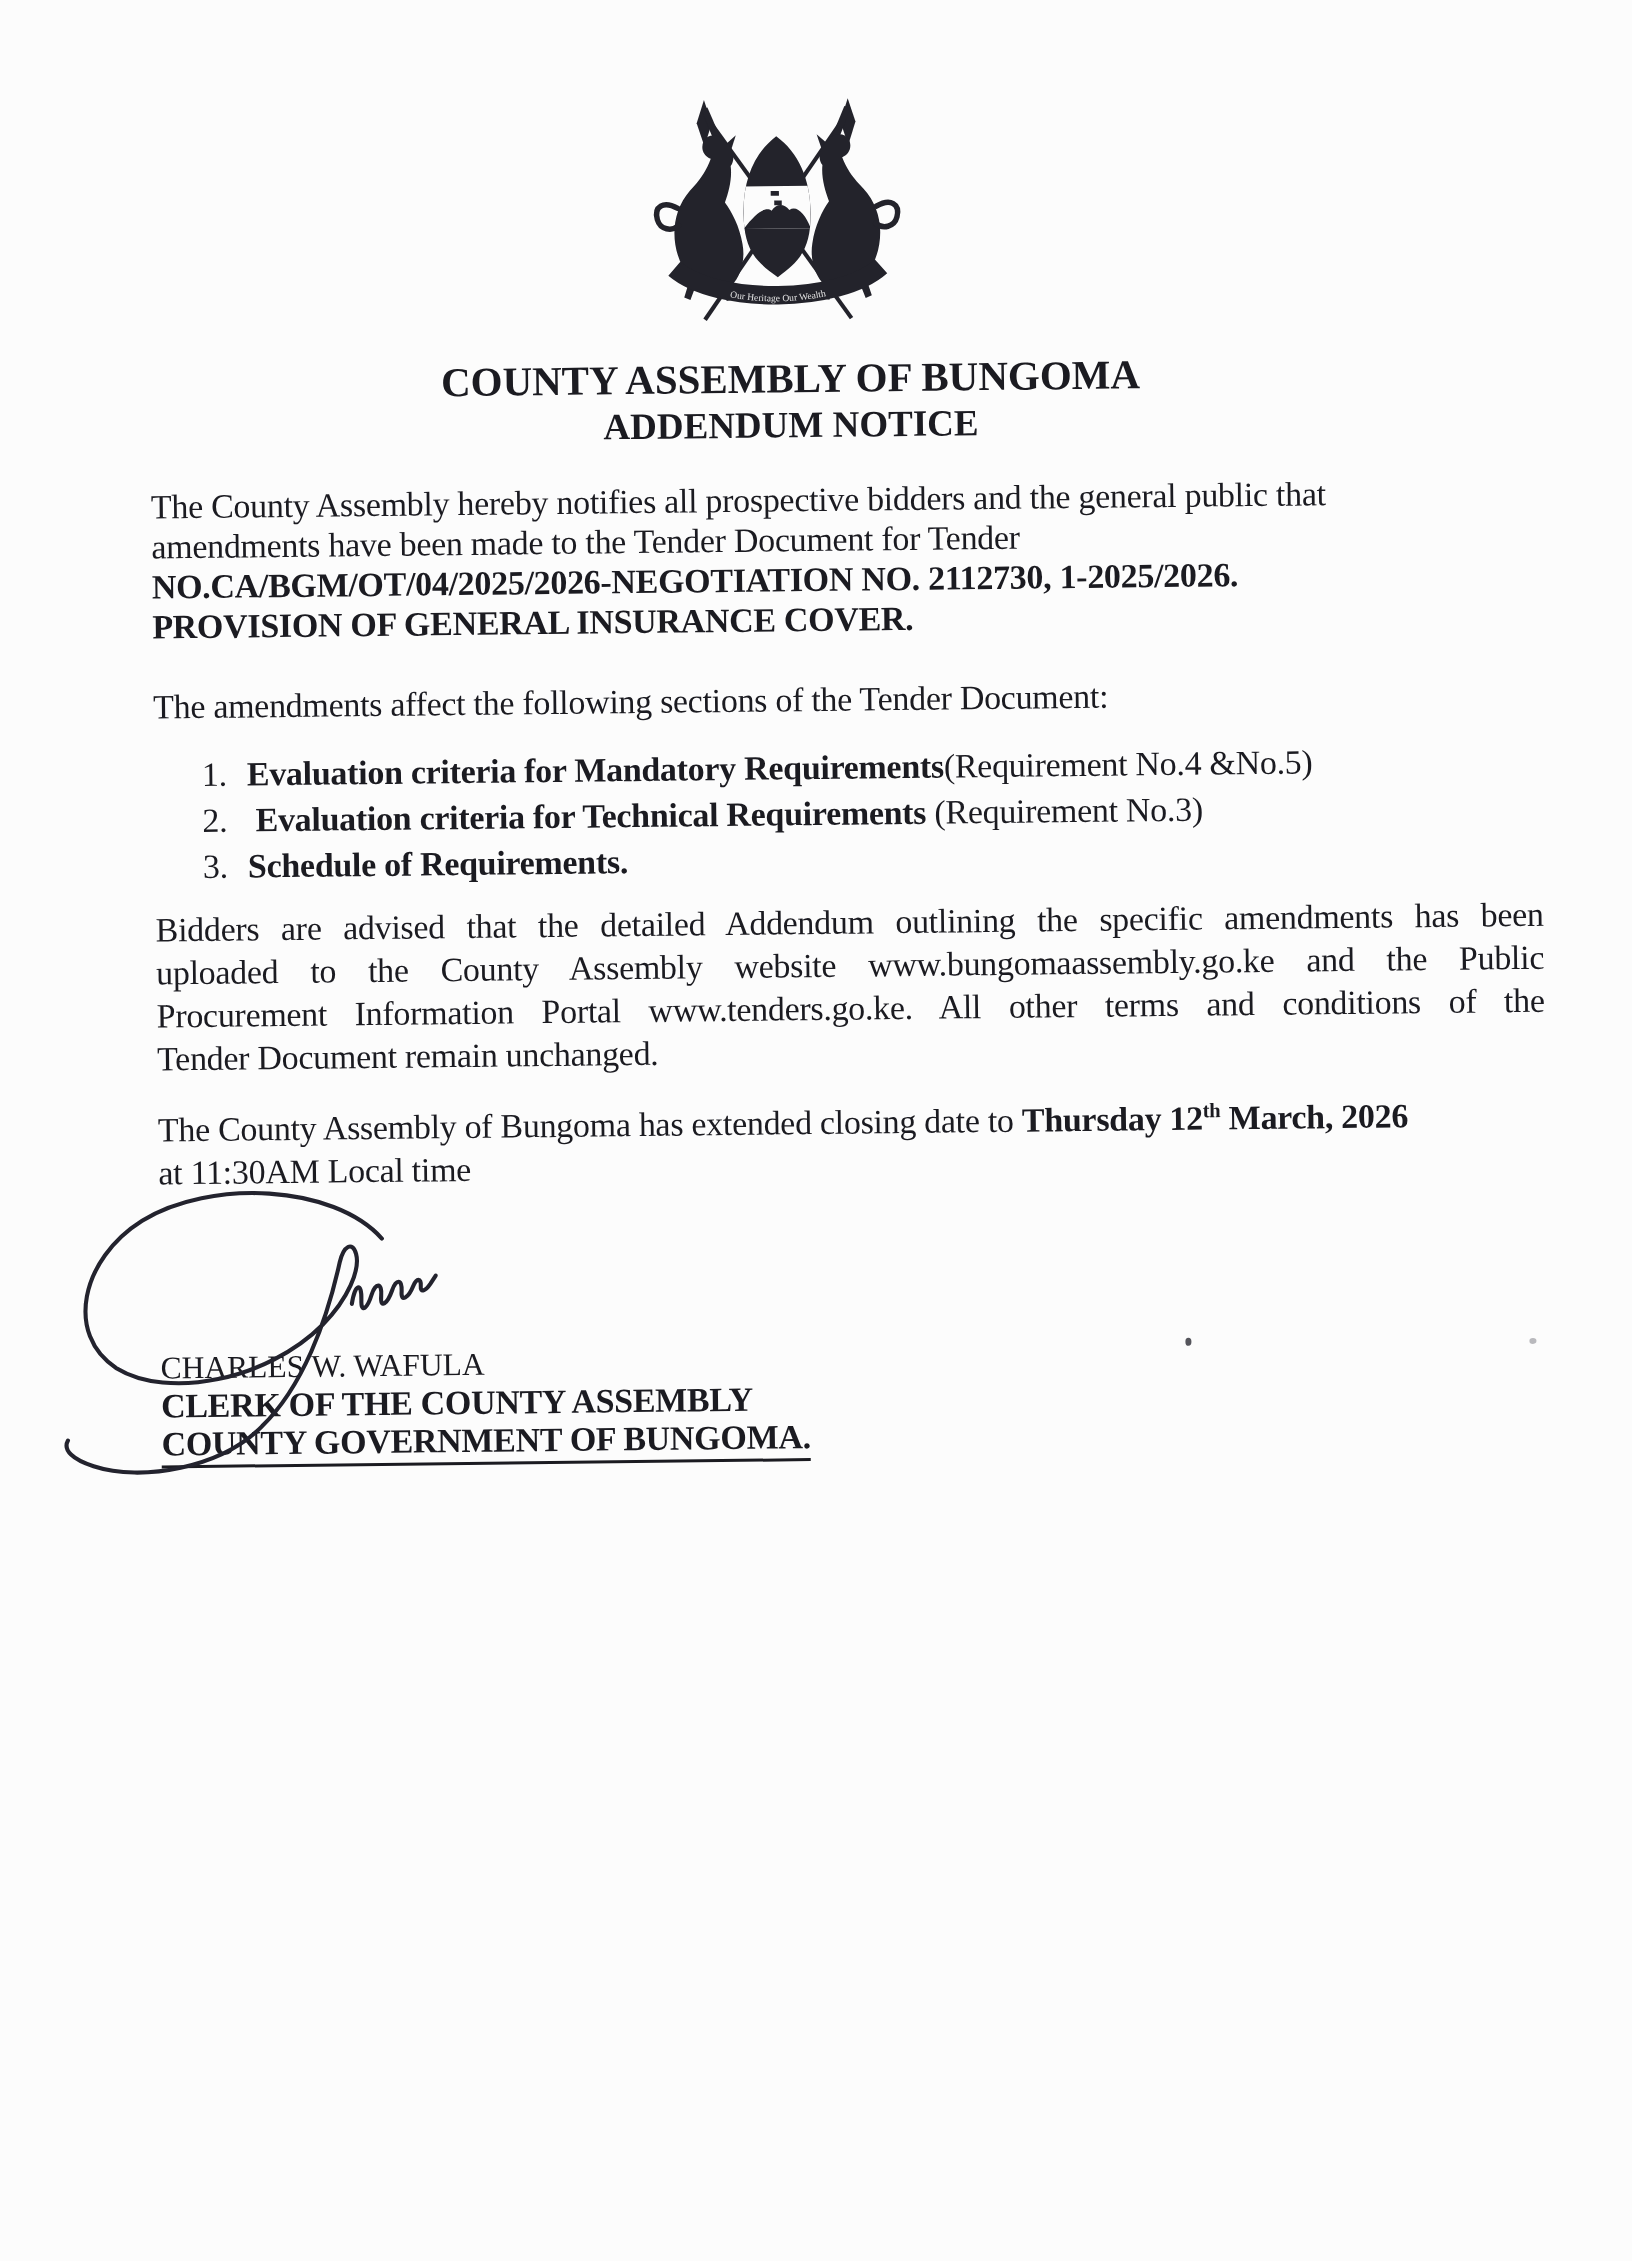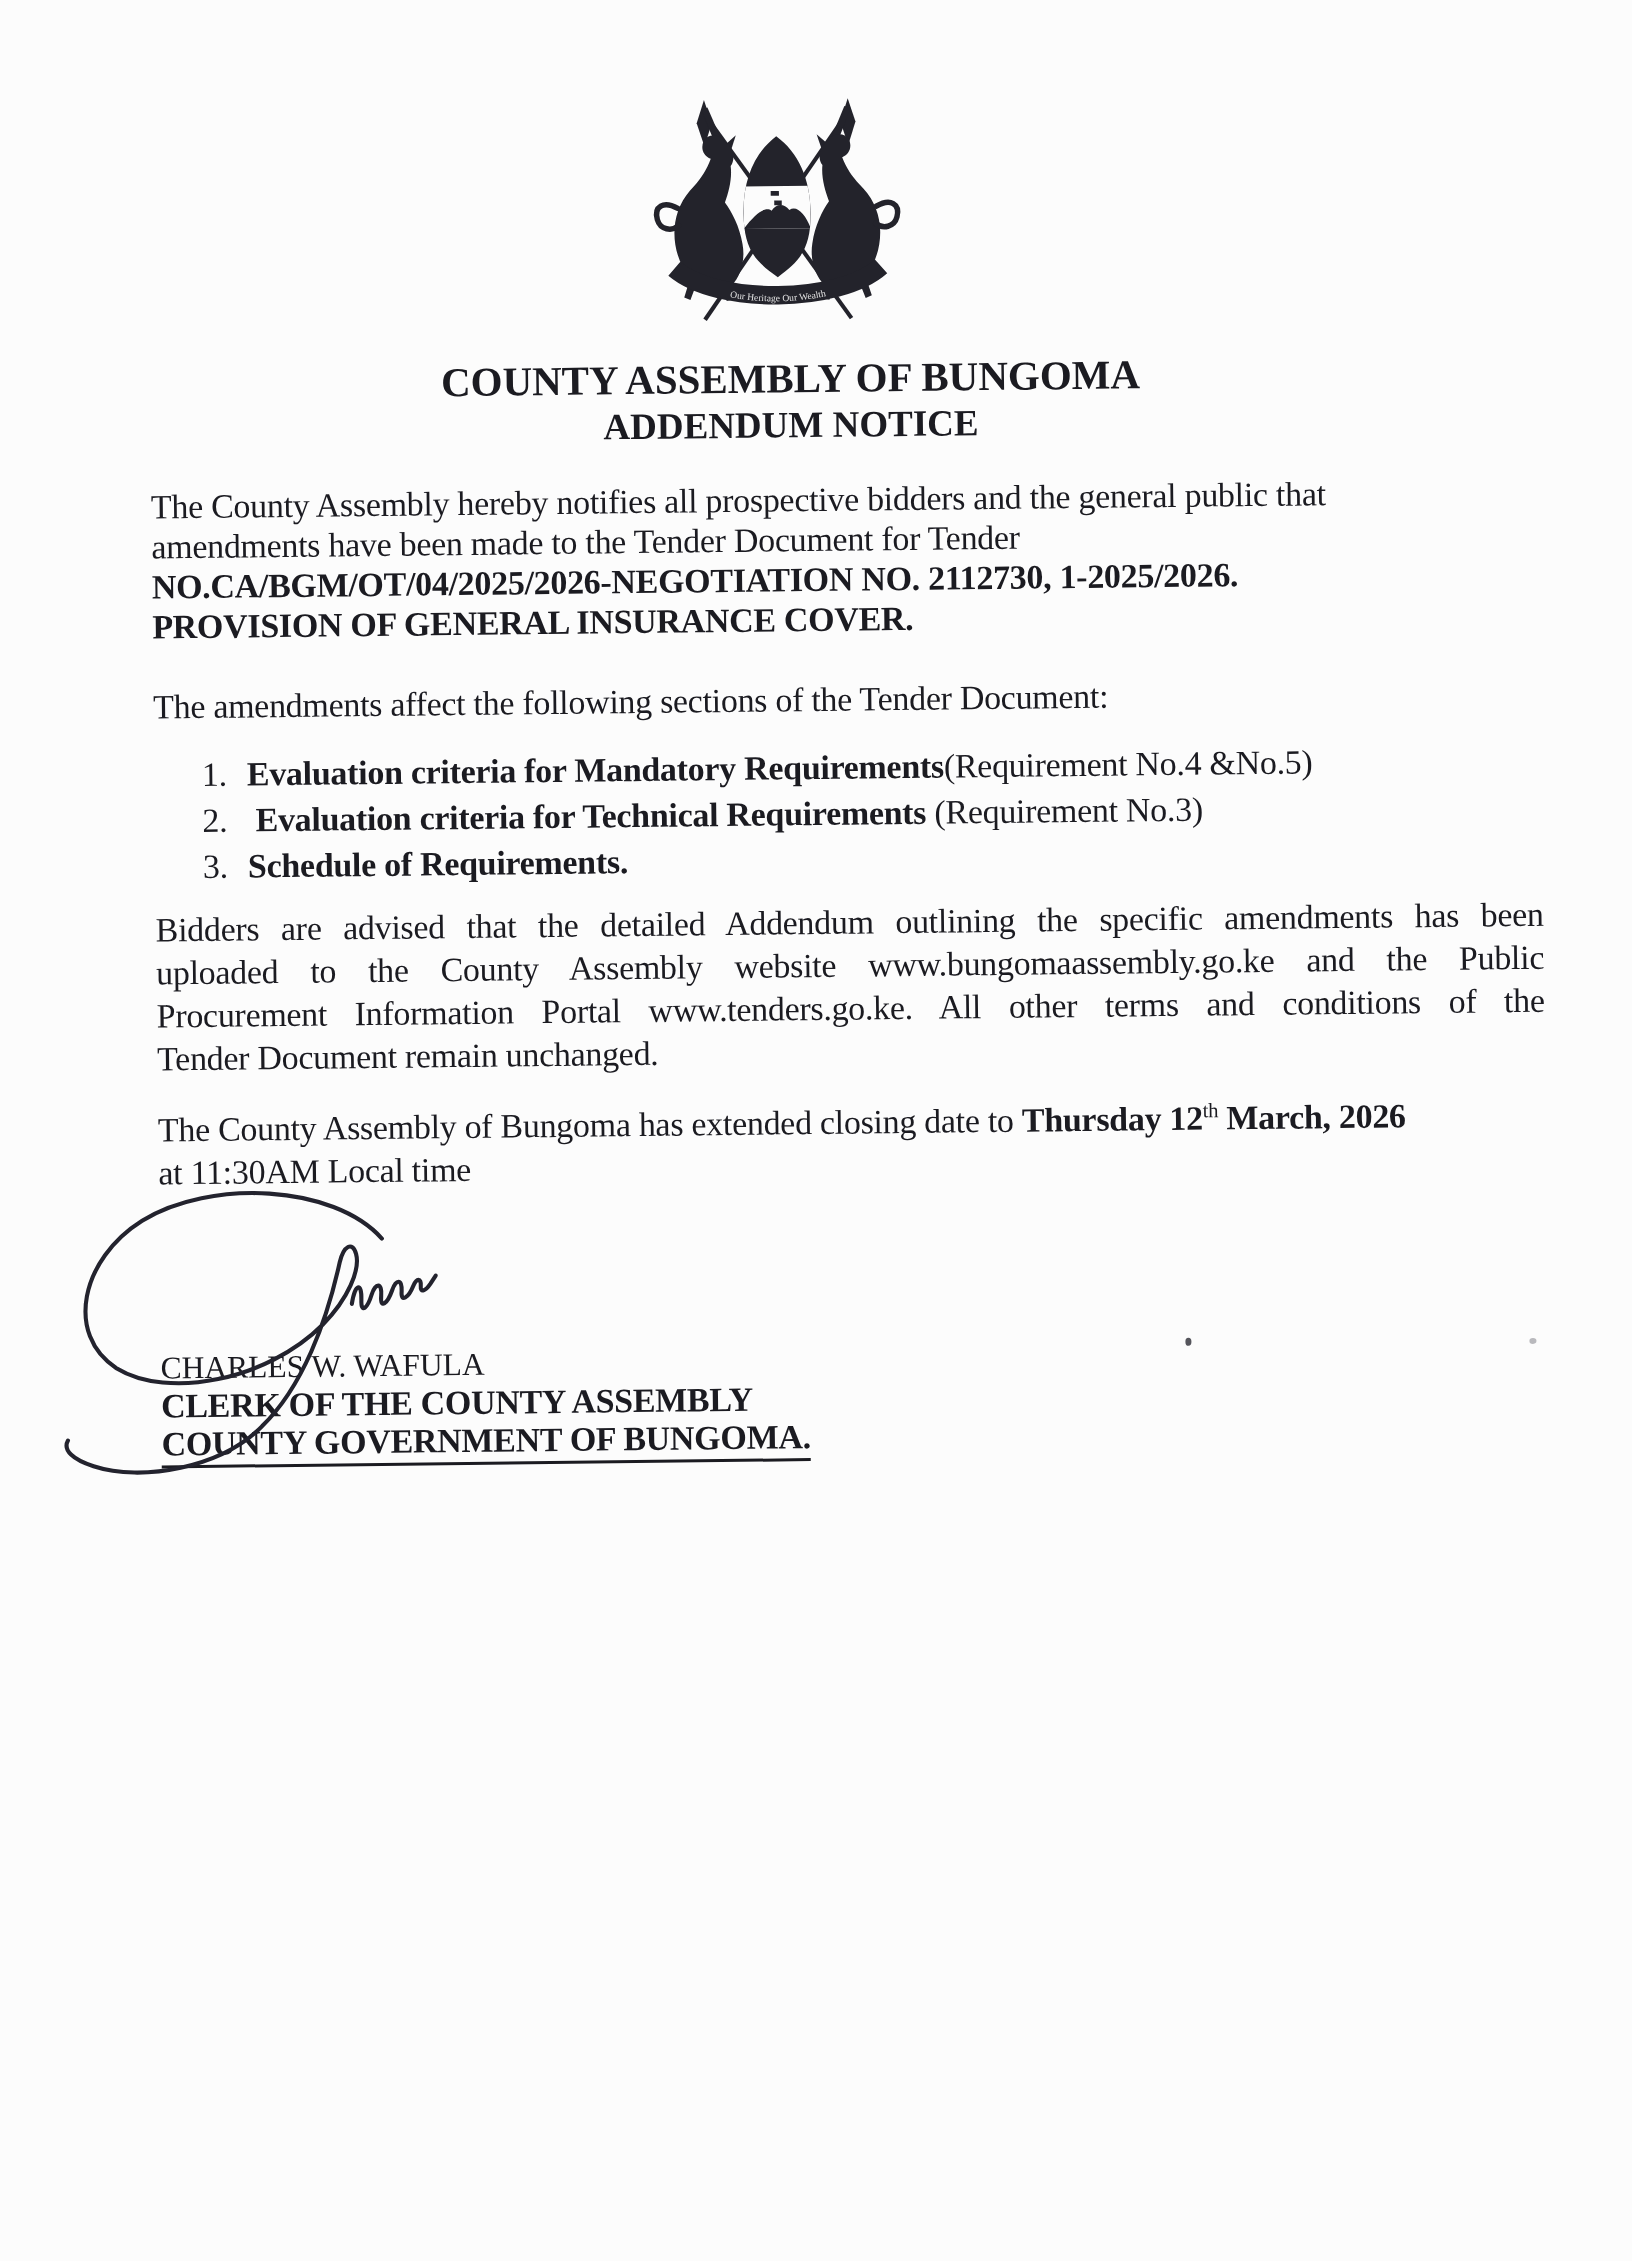--- a/index.html
+++ b/index.html
@@ -30,21 +30,21 @@
   .b{font-weight:bold;}
   .para2{position:absolute;top:680px;left:158px;width:1388px;line-height:40px;white-space:nowrap;}
   .alist{position:absolute;top:745px;left:206px;width:1343px;}
   .alist .item{line-height:46px;white-space:nowrap;}
   .alist .num{display:inline-block;width:45px;}
   .para3{position:absolute;top:901px;left:158px;width:1388px;line-height:43px;}
   .jline{text-align:justify;text-align-last:justify;}
   .jline.last{text-align-last:left;}
   .para4{position:absolute;top:1101px;left:158px;width:1412px;line-height:43px;}
   .para4 .ln{white-space:nowrap;}
-  sup.ord{font-size:20.6px;font-weight:normal;vertical-align:super;line-height:0;}
+  sup.ord{font-size:20.6px;font-weight:bold;vertical-align:super;line-height:0;}
   .sig-block{position:absolute;top:1342px;left:158px;line-height:38px;z-index:2;}
   .sig-name{font-size:31.5px;letter-spacing:0;}
   .sig-title{font-size:34px;font-weight:bold;letter-spacing:-0.3px;}
   .sig-org{font-size:34px;font-weight:bold;letter-spacing:-0.3px;}
   .sig-org .u{display:inline-block;border-bottom:3.4px solid #1b1b21;padding-bottom:2.1px;}
   .signature-svg{position:absolute;left:38px;top:1172px;width:439px;height:308px;z-index:3;pointer-events:none;}
   .sig-stroke{fill:none;stroke:#23232e;stroke-width:6;stroke-linecap:round;stroke-linejoin:round;}
   .speck{position:absolute;border-radius:50%;z-index:1;}
   .speck-1{left:1183px;top:1342px;width:6.2px;height:7.5px;background:#55555c;}
   .speck-2{left:1527px;top:1346px;width:6.9px;height:5.5px;background:#b9b9bd;}

